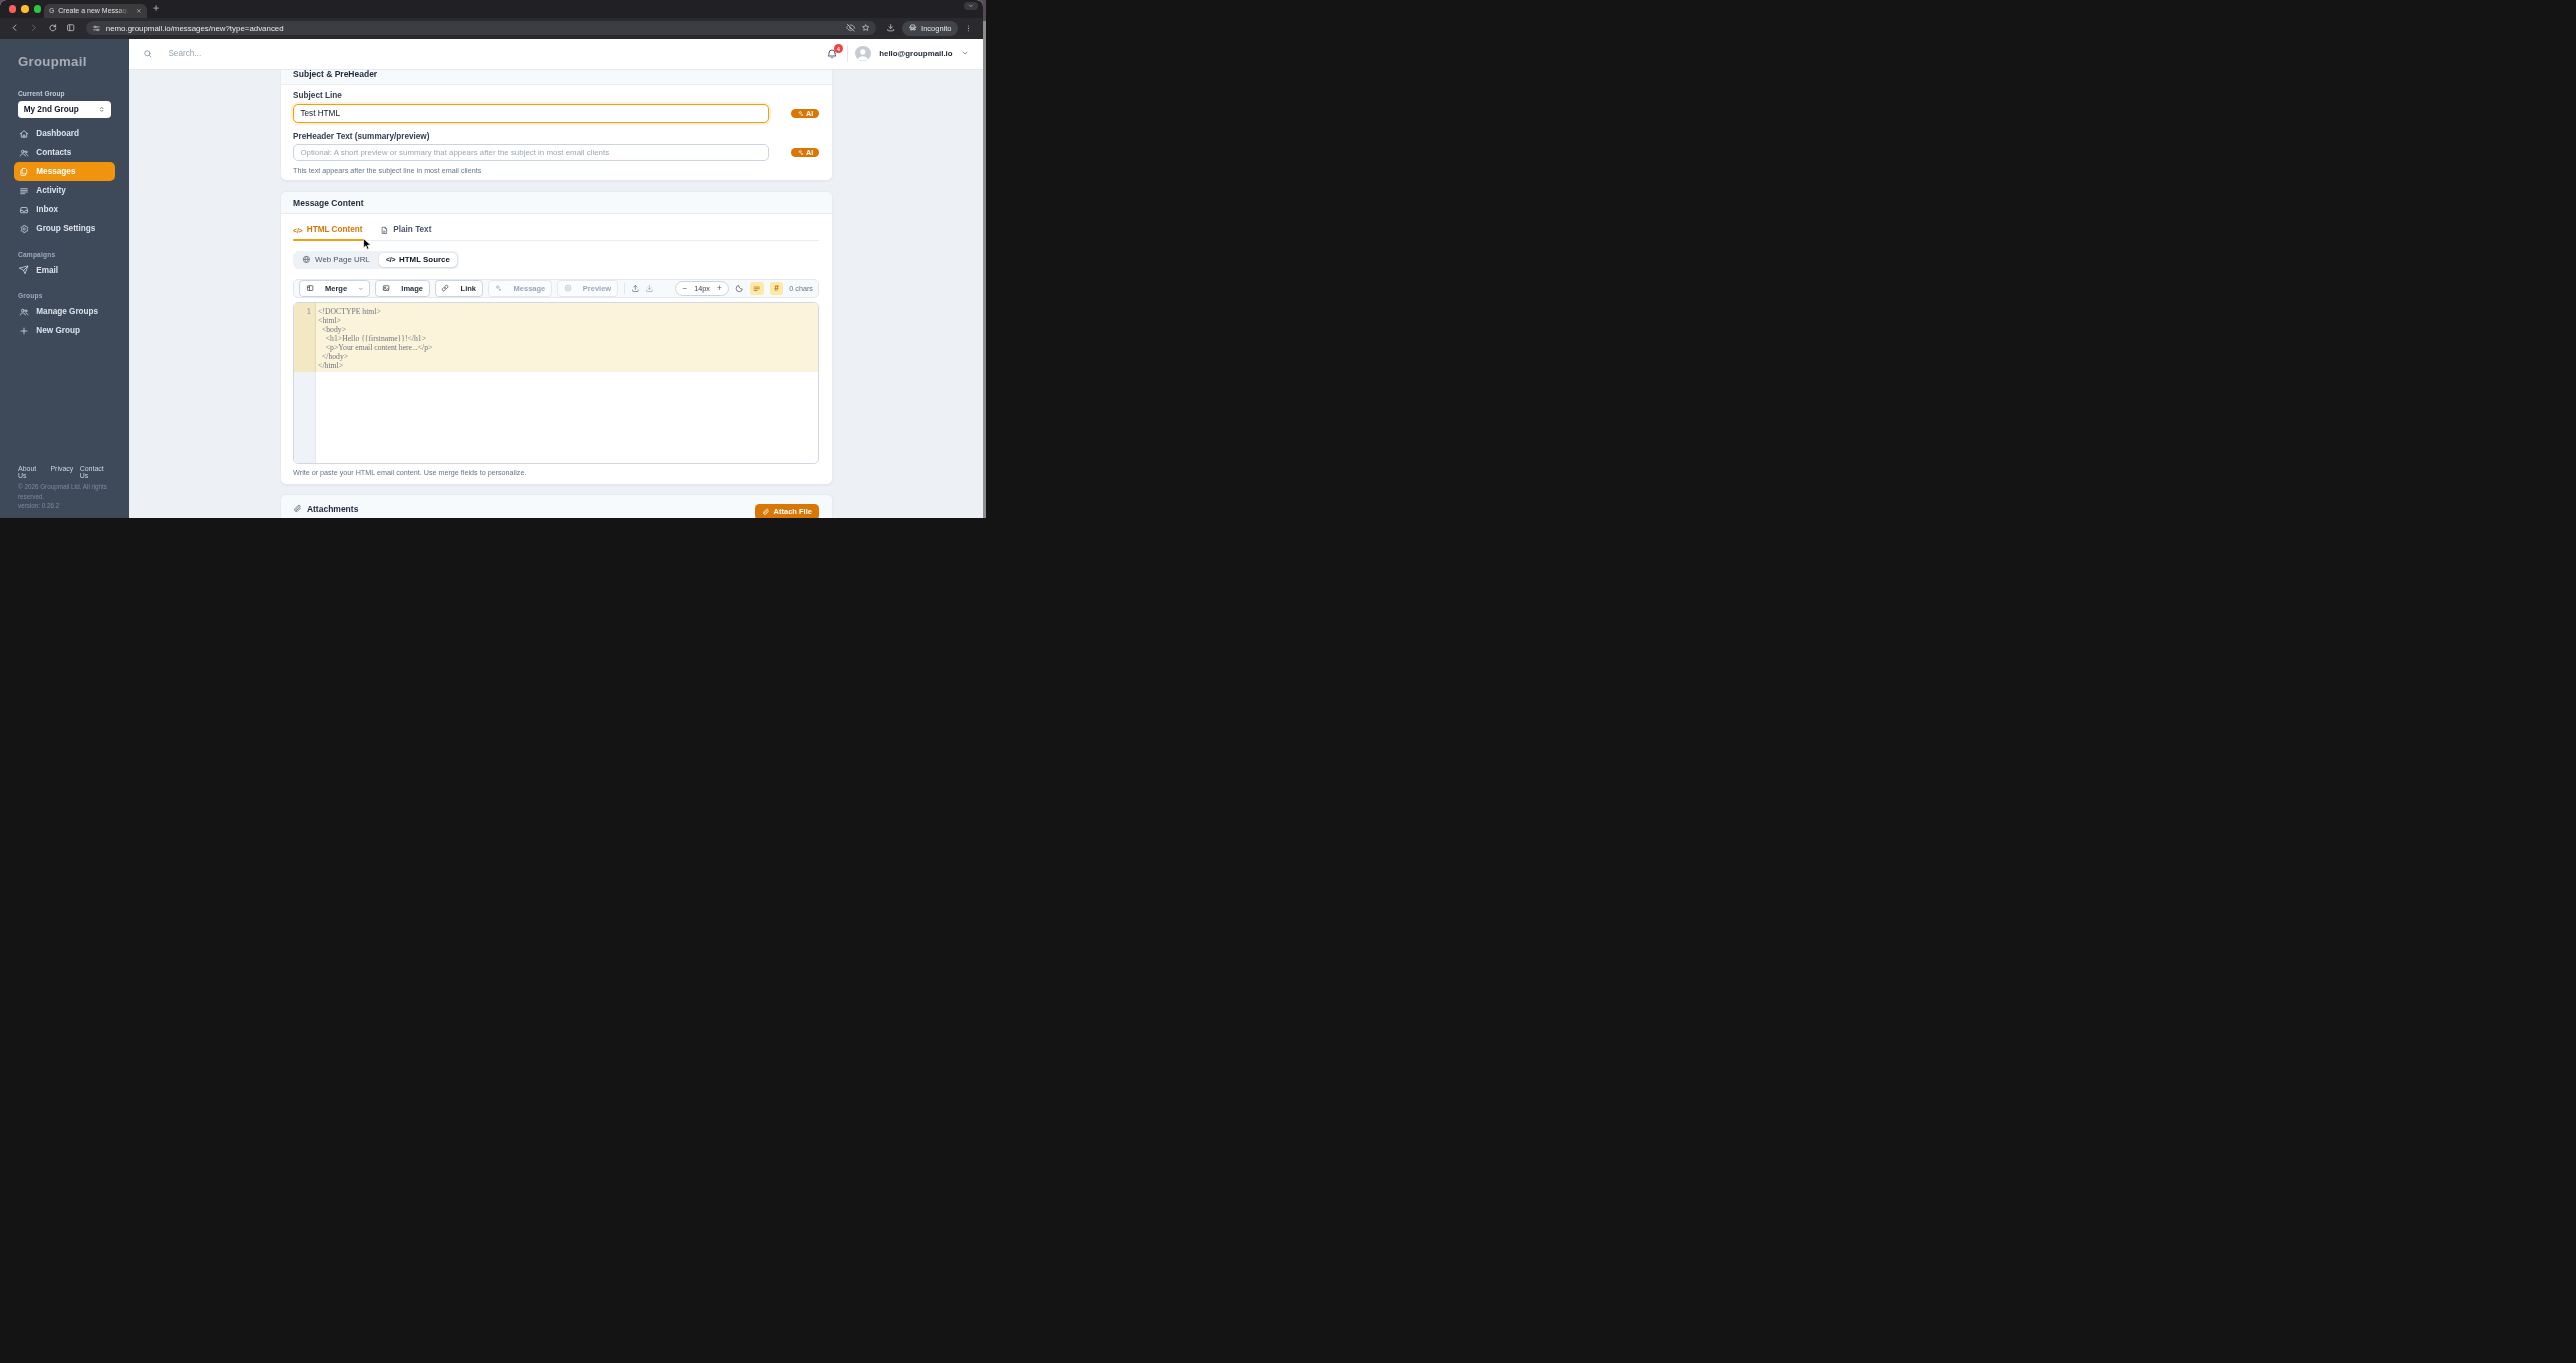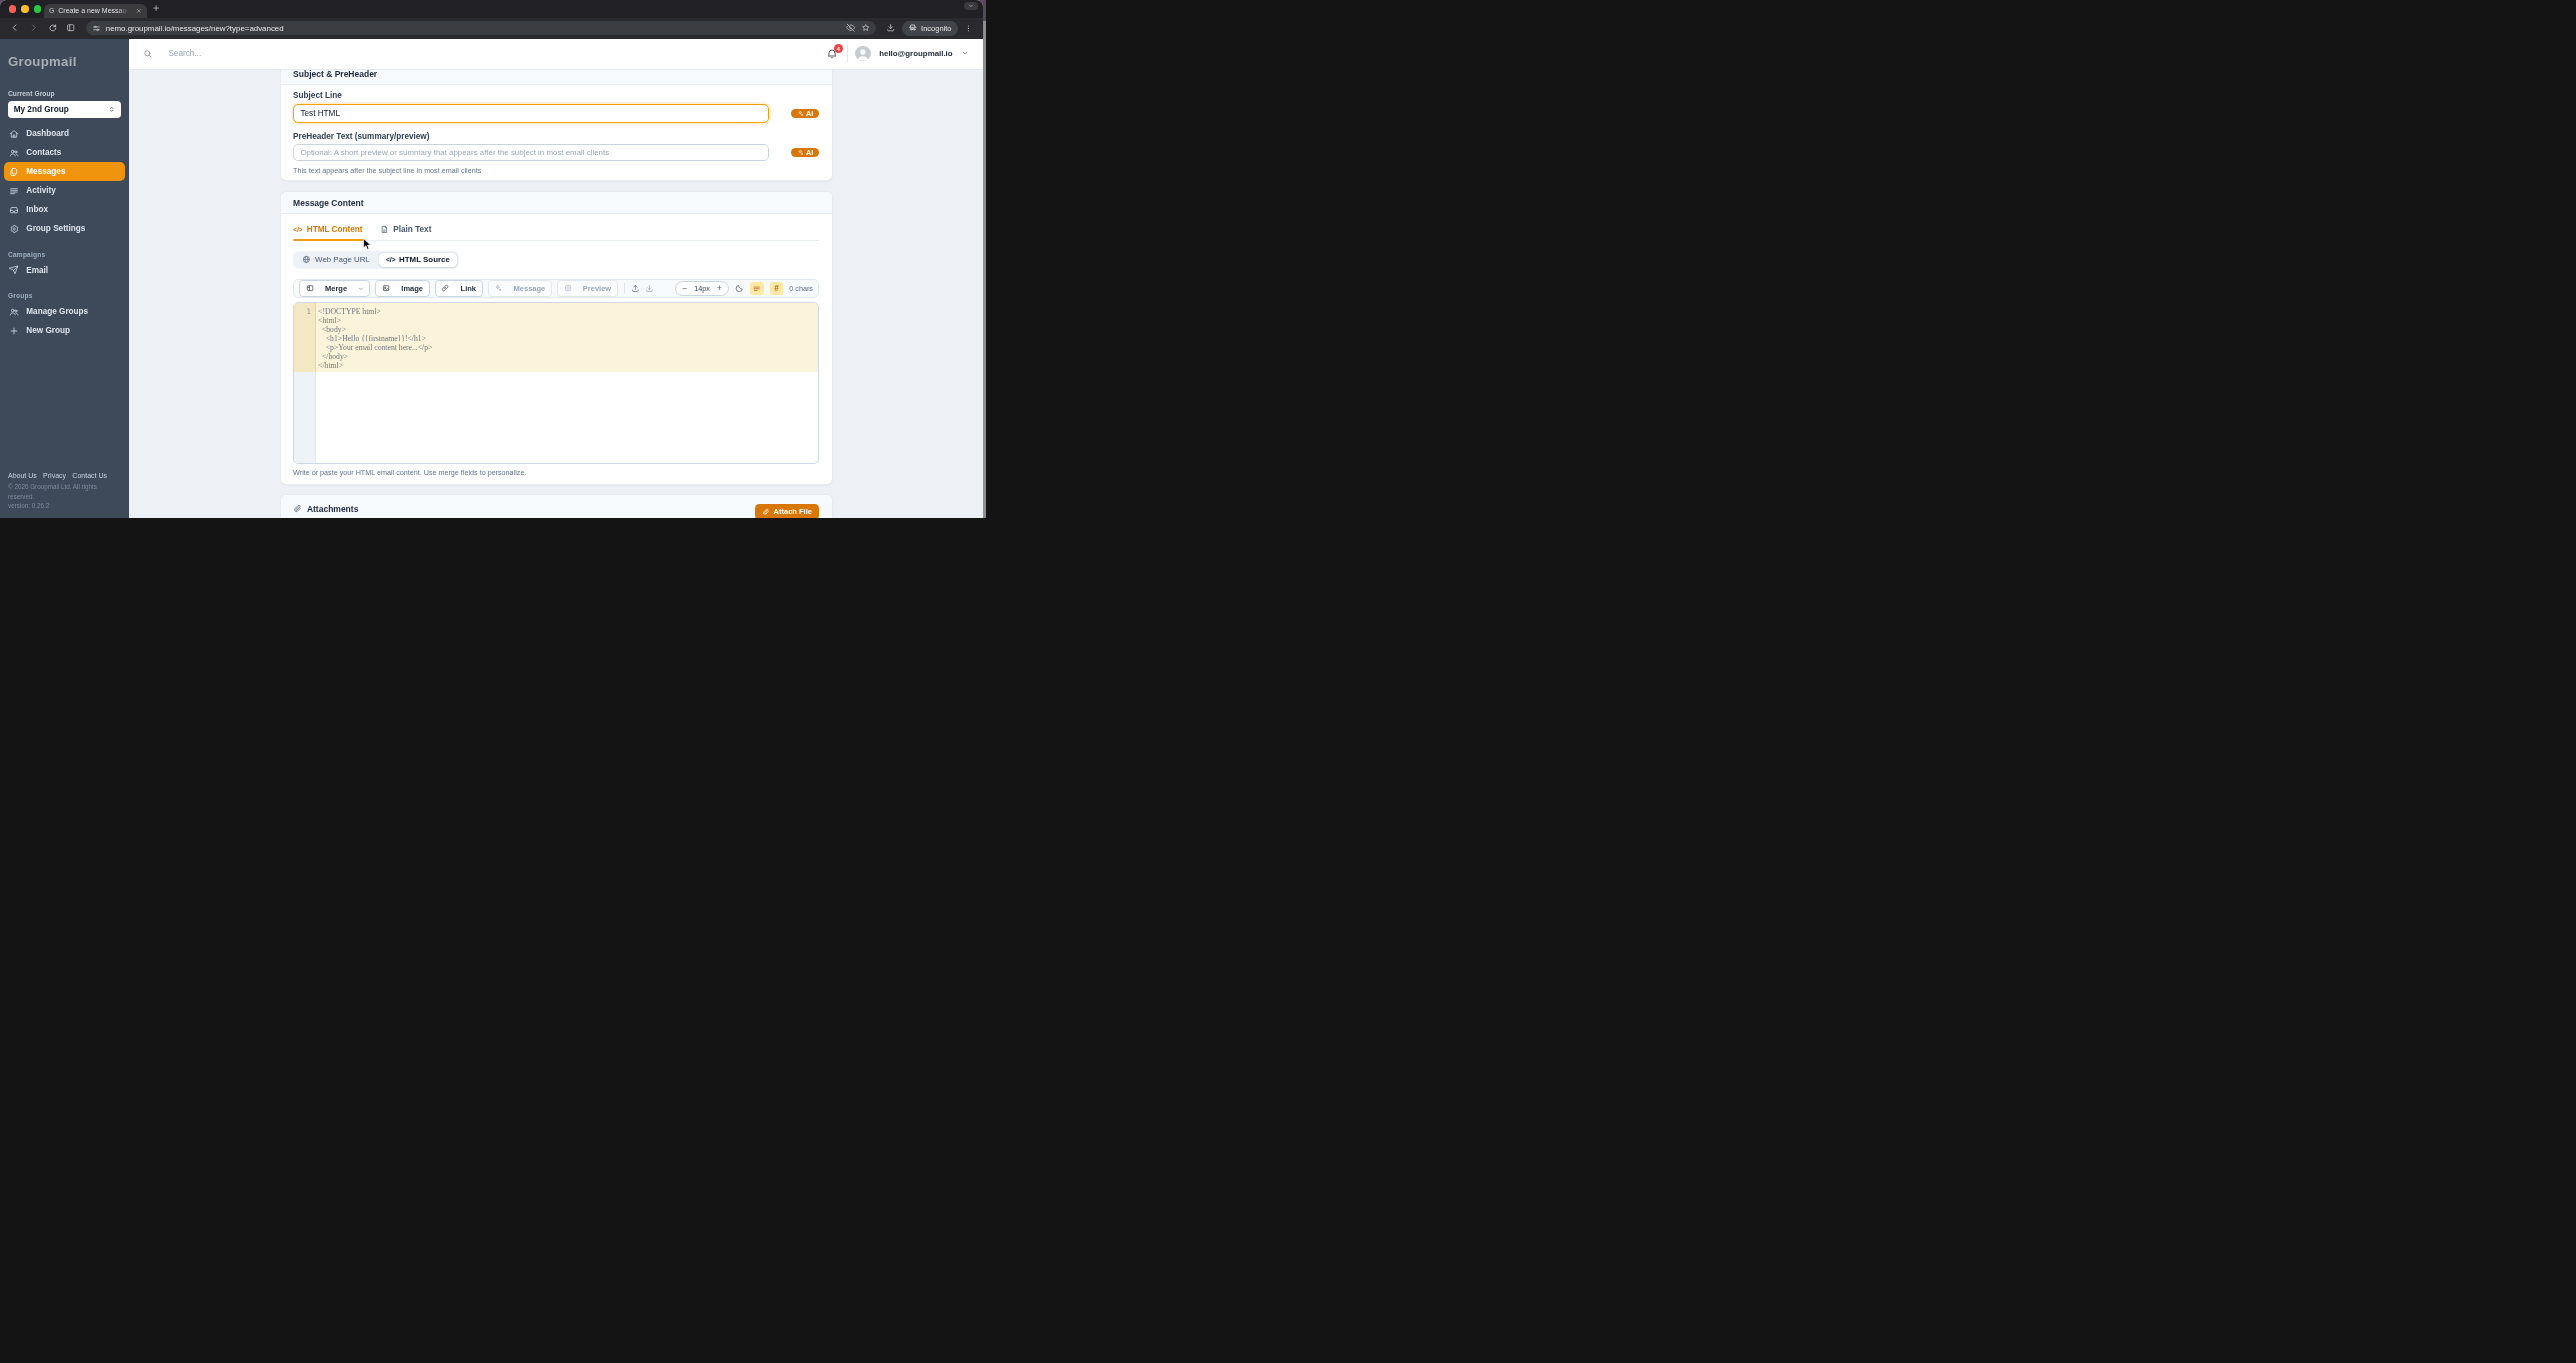--- a/index.html
+++ b/index.html
@@ -30,21 +30,21 @@
   .nico{width:16.4px;height:16.4px;display:flex;align-items:center;justify-content:center;color:#c9cbce}
   .nico.dim{color:#717478}
   .urlpill{flex:1;height:14.5px;background:#3c3d42;border-radius:7.5px;display:flex;align-items:center;
        padding:0 6.3px;margin:0 3.8px;gap:5px;min-width:0}
   .url{color:#e8e9eb;font-size:7.9px;flex:1;white-space:nowrap;overflow:hidden}
   .chip{height:15px;background:#41444a;border-radius:7.5px;display:flex;align-items:center;gap:3.8px;
        padding:0 6.3px;color:#e8e9ea;font-size:7.5px}
 
   
   .app{flex:1;display:flex;min-height:0}
-  .sidebar{width:129px;background:#3e4a5a;display:flex;flex-direction:column;padding:0 8px;
+  .sidebar{width:129px;background:#3e4a5a;display:flex;flex-direction:column;padding:0 18px;
        box-sizing:border-box;flex:0 0 auto}
   .logo{color:#a8aeb5;font-size:13.2px;font-weight:700;letter-spacing:0.3px;margin-top:15px}
   .sb-label{font-size:6.6px;font-weight:700;color:#c3cbd6;letter-spacing:0.1px}
   .cg-label{margin-top:21.4px}
   .select{margin-top:4.4px;height:16.4px;background:#fff;border-radius:3.8px;display:flex;align-items:center;
        padding:0 5.7px;justify-content:space-between}
   .select-val{font-size:8.2px;color:#111827;font-weight:700}
   .nav{margin-top:6.3px;display:flex;flex-direction:column}
   .nav-item{height:19px;display:flex;align-items:center;gap:7px;padding:0 5.7px;margin:0 -4.4px;
        color:#dce3ec;font-size:8.2px;font-weight:600;border-radius:5px}
@@ -84,21 +84,21 @@
   .inp{flex:1;height:16.4px;border:1.3px solid #f59e0b;border-radius:5px;padding:0 6.3px;font-size:8.2px;
        color:#0f172a;box-shadow:0 0 0 1.9px rgba(245,158,11,.15);outline:none;background:#fff;
        font-family:"Liberation Sans",sans-serif}
   .inp2{flex:1;height:17px;border:0.6px solid #c9d4e0;border-radius:5px;padding:0 6.3px;font-size:7.9px;
        color:#0f172a;outline:none;background:#fff;font-family:"Liberation Sans",sans-serif;box-sizing:border-box}
   .inp2::placeholder{color:#9aa7b8}
   .ai-btn{width:28px;border-radius:4.4px;background:#d97706;color:#fff;display:flex;align-items:center;
        justify-content:center;gap:2.5px;font-size:7.2px;font-weight:700;flex:0 0 auto}
   .help{font-size:7.2px;color:#64748b;line-height:8.8px}
   .tabs{display:flex;gap:17.6px;align-items:center;height:12.6px}
-  .vtab{display:flex;gap:4.4px;align-items:center;font-size:8.2px;font-weight:600;color:#475569}
+  .vtab{display:flex;gap:4.4px;align-items:flex-end;font-size:8.2px;font-weight:600;color:#475569}
   .vtab.active{color:#d97706}
   .codeglyph{font-size:7px;font-weight:700;letter-spacing:-0.3px}
   .track{height:1.3px;background:#e8edf2;margin-top:3.8px;position:relative}
   .track-active{position:absolute;left:0;top:-0.6px;width:72px;height:1.9px;background:#f59e0b;border-radius:1.3px}
   .seg{display:inline-flex;background:#eef2f6;border-radius:5.7px;padding:1.9px;gap:1.3px;margin-top:9.4px}
   .seg-item{display:flex;align-items:center;gap:3.8px;padding:0 7.5px;height:14.5px;font-size:7.9px;
        color:#46566b;font-weight:500;border-radius:4.4px}
   .seg-item.active{background:#fff;box-shadow:0 0.6px 1.3px rgba(15,23,42,.14),0 0 0 0.6px rgba(15,23,42,.05);
        color:#0f172a;font-weight:600}
   .toolbar{margin-top:10px;height:19px;background:#f7fafc;border:0.6px solid #e3e9f0;border-radius:5px;

